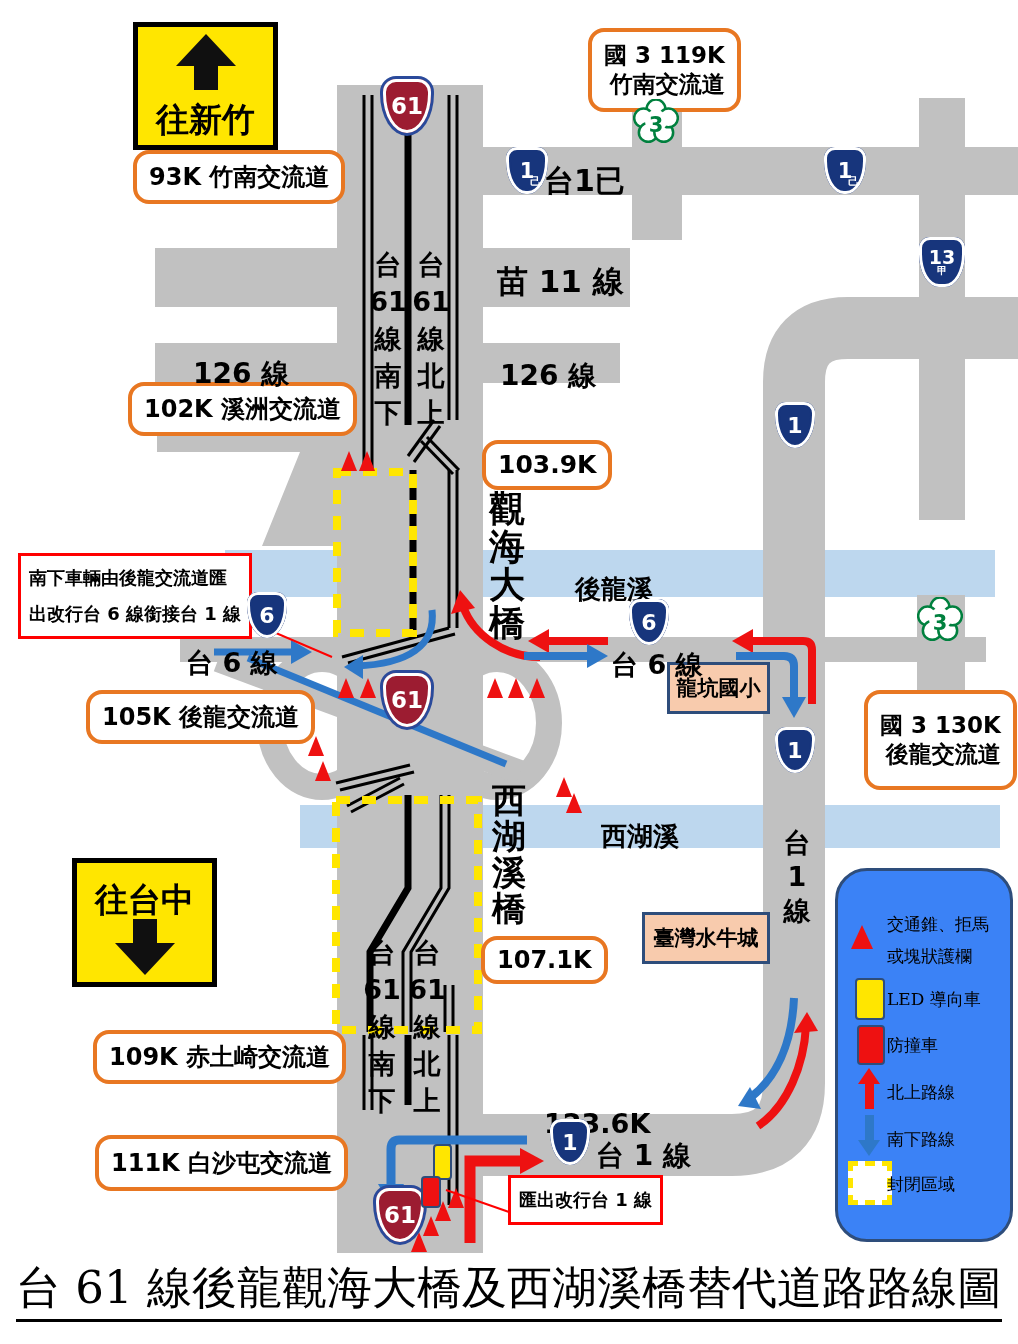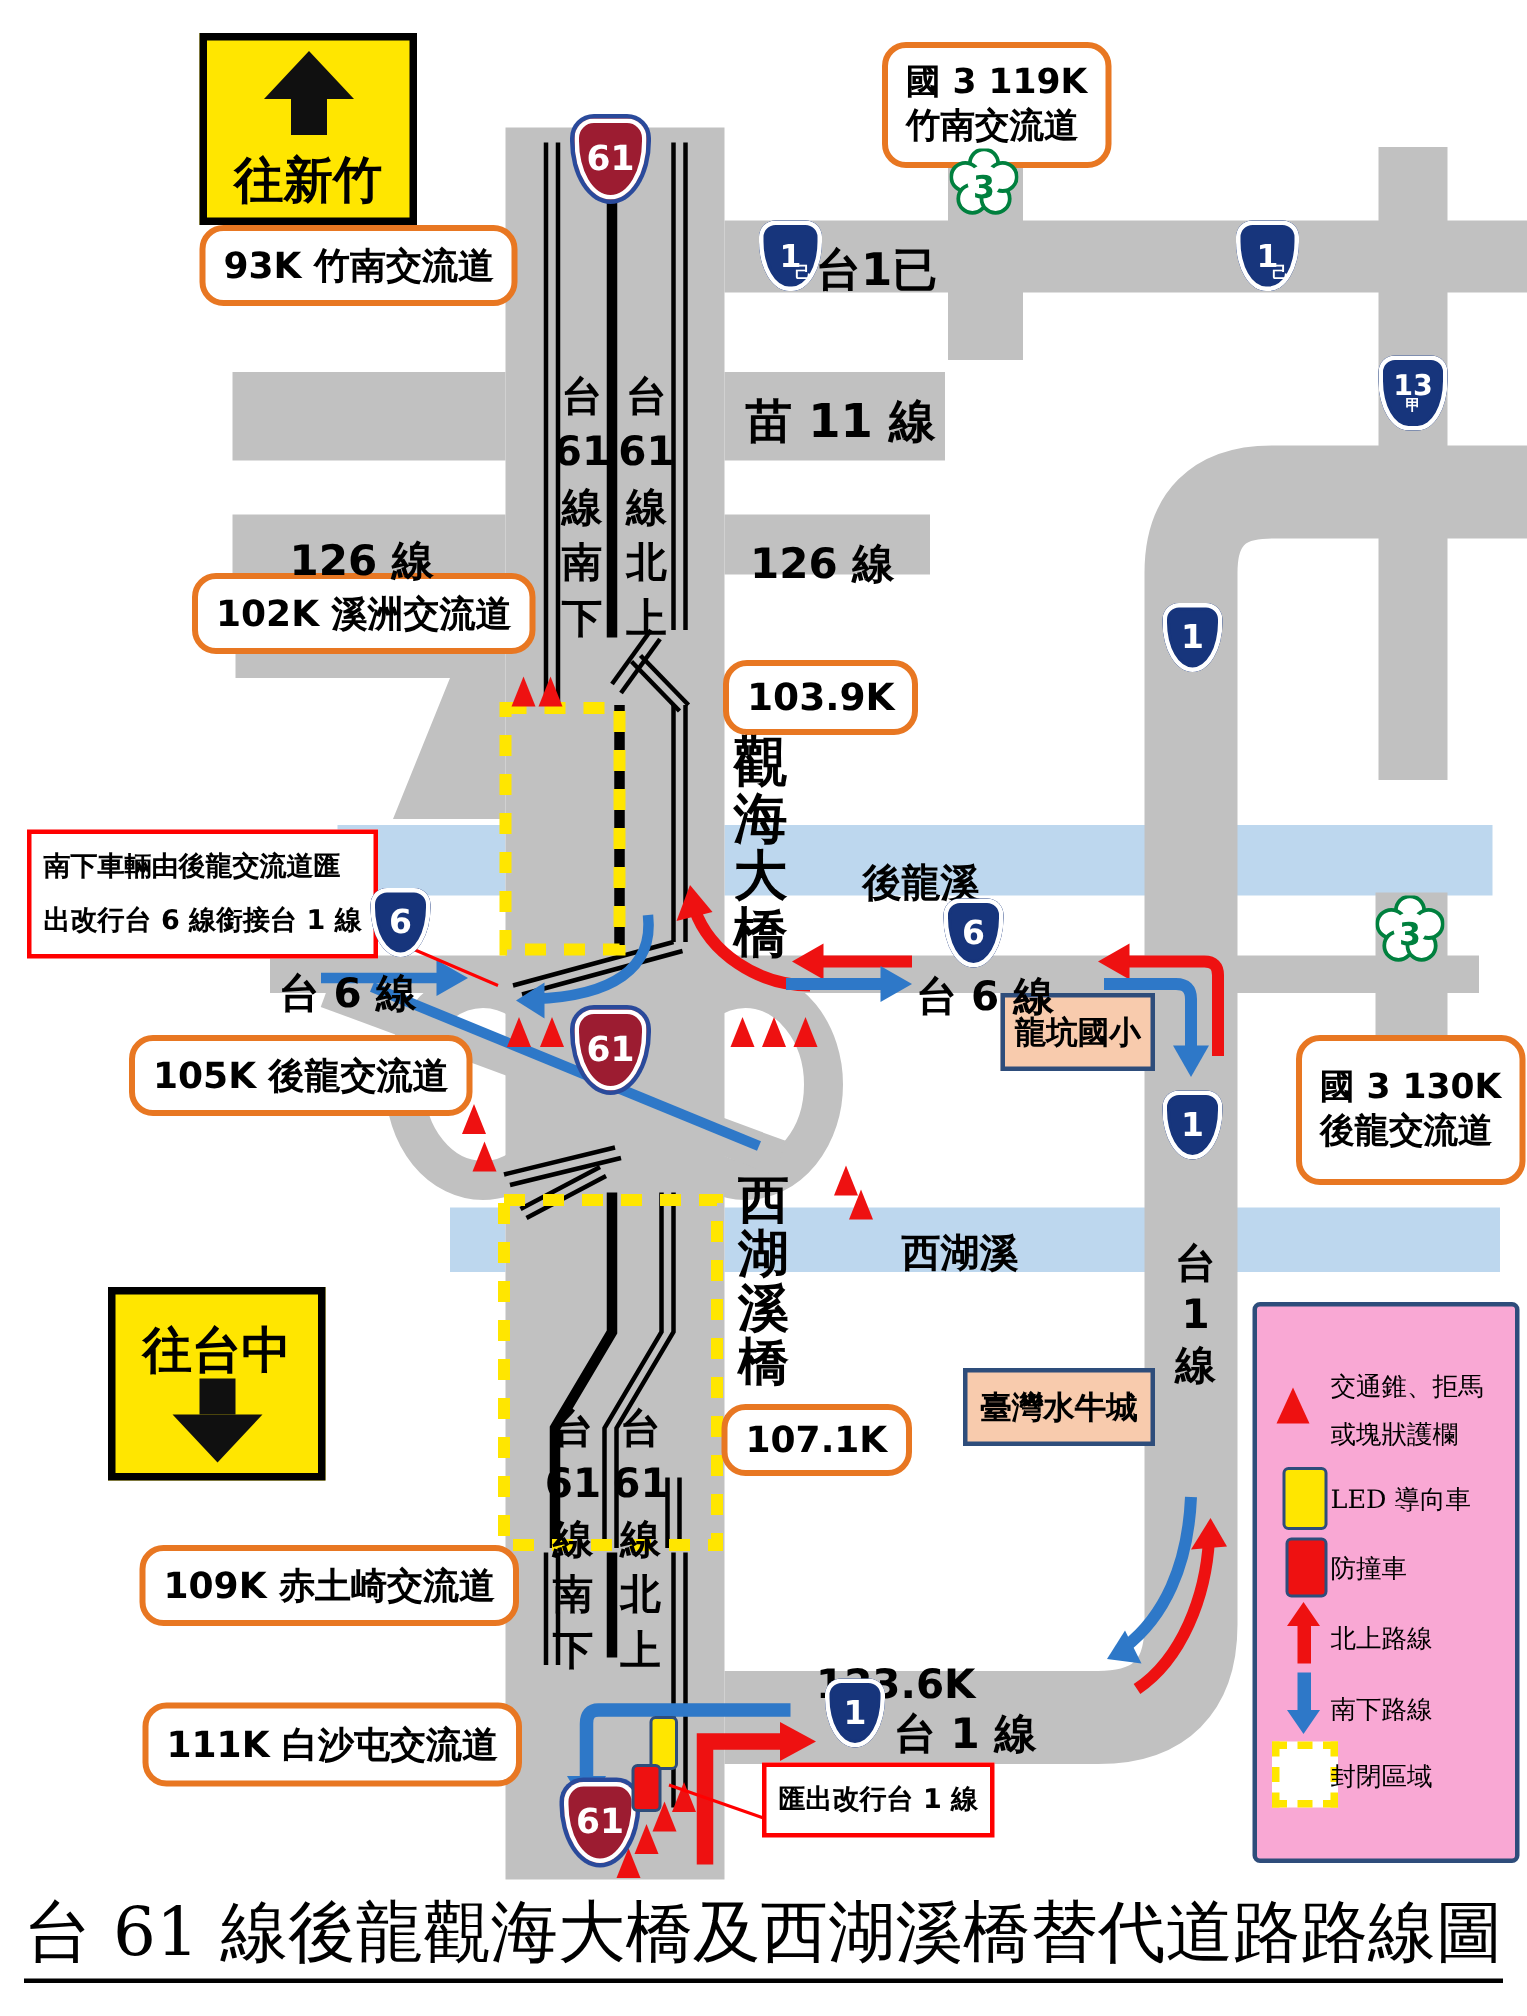--- a/index.html
+++ b/index.html
@@ -2,21 +2,21 @@
 <html><head>
 <meta charset="utf-8">
 <style>
   html,body{margin:0;padding:0;background:#fff;}
   .stage{position:relative;width:1018px;height:1344px;background:#fff;overflow:hidden;
          font-family:"DejaVu Sans","Liberation Sans",sans-serif;color:#000;}
   .abs{position:absolute;}
   .lbl{position:absolute;font-weight:bold;white-space:nowrap;line-height:1.1;margin-top:12px;}
   .vlbl{position:absolute;display:flex;flex-direction:column;align-items:center;font-weight:bold;}
   .obox{position:absolute;background:#fff;border:4px solid #e87722;border-radius:16px;
-        display:flex;flex-direction:column;align-items:flex-start;justify-content:center;
+        display:flex;flex-direction:column;align-items:flex-end;justify-content:center;
         font-weight:bold;white-space:nowrap;padding:2px 12px;line-height:1.25;}
   .rnote{position:absolute;background:#fff;border:3px solid #ff0000;font-weight:bold;
          font-size:18px;line-height:36px;padding:4px 8px;white-space:nowrap;}
   .pbox{position:absolute;background:#f8cbad;border:3px solid #2e4d7b;display:flex;
         align-items:center;justify-content:center;font-weight:bold;white-space:nowrap;}
   .ysign{position:absolute;background:#ffe600;border:5px solid #000;display:flex;
          flex-direction:column;align-items:center;justify-content:center;font-weight:bold;}
   .arr-head-up{width:0;height:0;border-left:30px solid transparent;border-right:30px solid transparent;border-bottom:32px solid #101010;}
   .arr-head-dn{width:0;height:0;border-left:30px solid transparent;border-right:30px solid transparent;border-top:32px solid #101010;}
   .arr-stem{width:24px;height:24px;background:#101010;}
@@ -26,22 +26,22 @@
           border-radius:11px 11px 20px 20px / 11px 11px 33px 33px;}
   .shield.red{background:#9c1c31;box-shadow:0 0 0 3px #2a4a9b, inset 0 0 0 3px #fff;
           border-radius:13px 13px 24px 24px / 13px 13px 39px 39px;}
   .shield .sub{position:absolute;font-size:11px;right:7px;bottom:5px;font-weight:bold;}
   .shield.stack{flex-direction:column;line-height:.95;}
   .shield.stack .sub2{font-size:10px;position:static;}
   .flower{position:absolute;}
   .flower svg{position:absolute;left:0;top:0;}
   .flower .num{position:absolute;left:0;top:3px;width:100%;height:100%;display:flex;
                align-items:center;justify-content:center;color:#00803e;font-weight:bold;font-size:21px;}
-  .legend{position:absolute;left:835px;top:868px;width:172px;height:368px;background:#f9a8d4;
-          border:3px solid #2e4d7b;border-radius:5px;
+  .legend{position:absolute;left:835px;top:868px;width:172px;height:368px;background:#3b82f6;
+          border:3px solid #2e4d7b;border-radius:32px;
           font-family:"DejaVu Serif","Liberation Serif",serif;}
   .legend .txt{position:absolute;left:49px;font-size:17px;white-space:nowrap;color:#000;}
   .cone-css{position:absolute;width:0;height:0;border-left:11px solid transparent;
             border-right:11px solid transparent;border-bottom:24px solid #ee1111;}
   .larr{position:absolute;display:flex;flex-direction:column;align-items:center;}
   .larr .h-up{width:0;height:0;border-left:11px solid transparent;border-right:11px solid transparent;border-bottom:16px solid #ee1111;}
   .larr .h-dn{width:0;height:0;border-left:11px solid transparent;border-right:11px solid transparent;border-top:16px solid #2e78c8;}
   .larr .st-r{width:9px;height:25px;background:#ee1111;}
   .larr .st-b{width:9px;height:25px;background:#2e78c8;}
   .title{position:absolute;left:0;top:1258px;width:1018px;text-align:center;

